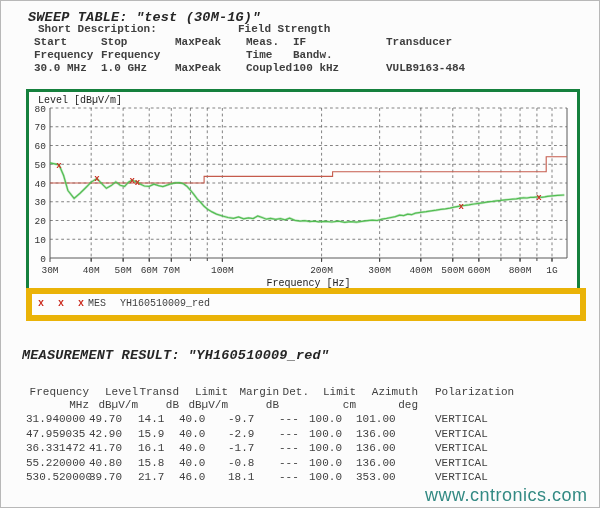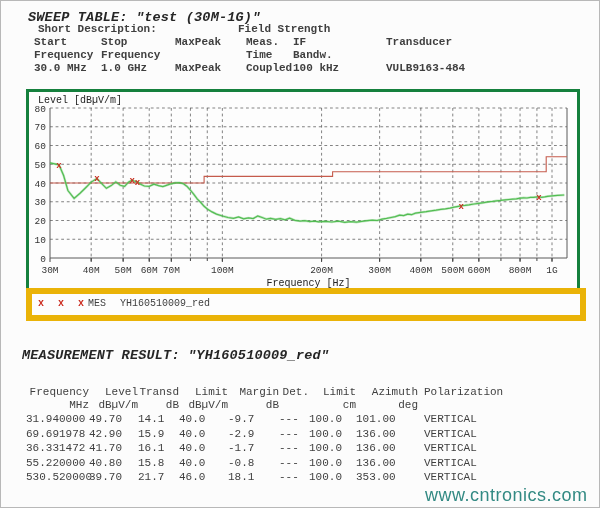--- a/index.html
+++ b/index.html
@@ -15,21 +15,21 @@
   #legend-box{position:absolute;left:25px;top:287px;width:548px;height:21px;border:6px solid #eab308;background:#fdfdfd;
               font-size:10px;line-height:20px;white-space:pre;}
   #legend-box .lx{color:#cc2e22;font-weight:bold;letter-spacing:4px;padding-left:6px;}
   #legend-box .lm{color:#3f3f3f;}
   #legend-box .lt{color:#3f3f3f;padding-left:14px;}
   #res-date{position:absolute;left:20px;top:371px;font-size:11px;white-space:pre;}
   #res-table{position:absolute;left:25px;top:385px;border-collapse:collapse;table-layout:fixed;width:492px;
              font-family:"Liberation Mono","DejaVu Sans Mono",monospace;font-size:11px;color:#3f3f3f;}
   #res-table th{font-weight:normal;text-align:right;line-height:13px;padding:0;white-space:pre;}
   #res-table td{text-align:left;line-height:14.5px;padding:0;white-space:pre;}
-  #res-table th:last-child,#res-table td:last-child{text-align:left;padding-left:6px;}
+  #res-table th:last-child,#res-table td:last-child{text-align:left;padding-left:17px;}
   #res-table tr.spacer td{line-height:7px;font-size:1px;}
   #watermark{position:absolute;left:424px;top:484px;font-family:"Liberation Sans","DejaVu Sans",sans-serif;
              font-size:18px;color:#0f766e;opacity:.85;letter-spacing:.5px;}
   svg .grid{stroke:#4d4d4d;stroke-width:.7;stroke-dasharray:2.8,2.8;}
   svg .tick{stroke:#444;stroke-width:1;}
   svg .frame{fill:none;stroke:#5a5a5a;stroke-width:1;}
   svg .ylab,svg .xlab{font-family:"Liberation Mono","DejaVu Sans Mono",monospace;font-size:9.5px;fill:#333;}
   svg .axt{font-family:"Liberation Mono","DejaVu Sans Mono",monospace;font-size:10px;fill:#222;}
   svg .mk{font-family:"Liberation Mono","DejaVu Sans Mono",monospace;font-size:9px;font-weight:bold;fill:#cc2e22;}
 </style>
@@ -212,21 +212,21 @@
           <td>49.70</td>
           <td>14.1</td>
           <td>40.0</td>
           <td>-9.7</td>
           <td>---</td>
           <td>100.0</td>
           <td>101.00</td>
           <td>VERTICAL</td>
         </tr>
         <tr>
-          <td>69.691978</td>
+          <td>47.959035</td>
           <td>42.90</td>
           <td>15.9</td>
           <td>40.0</td>
           <td>-2.9</td>
           <td>---</td>
           <td>100.0</td>
           <td>136.00</td>
           <td>VERTICAL</td>
         </tr>
         <tr>

